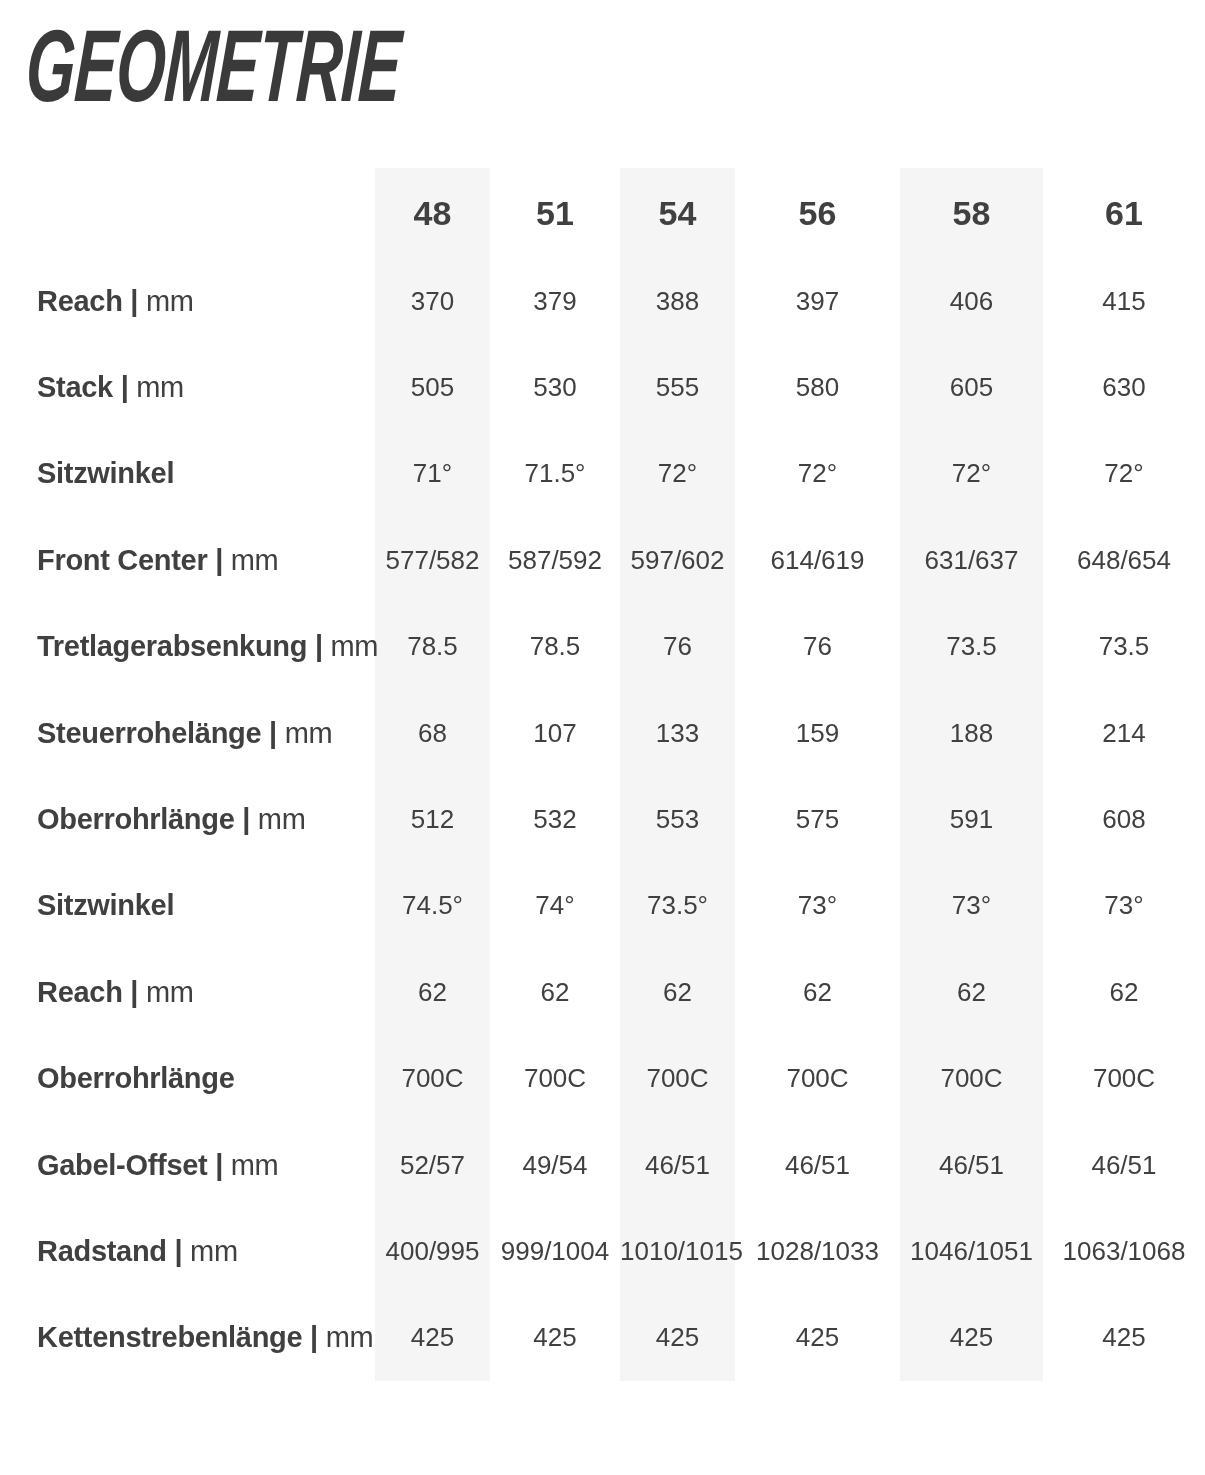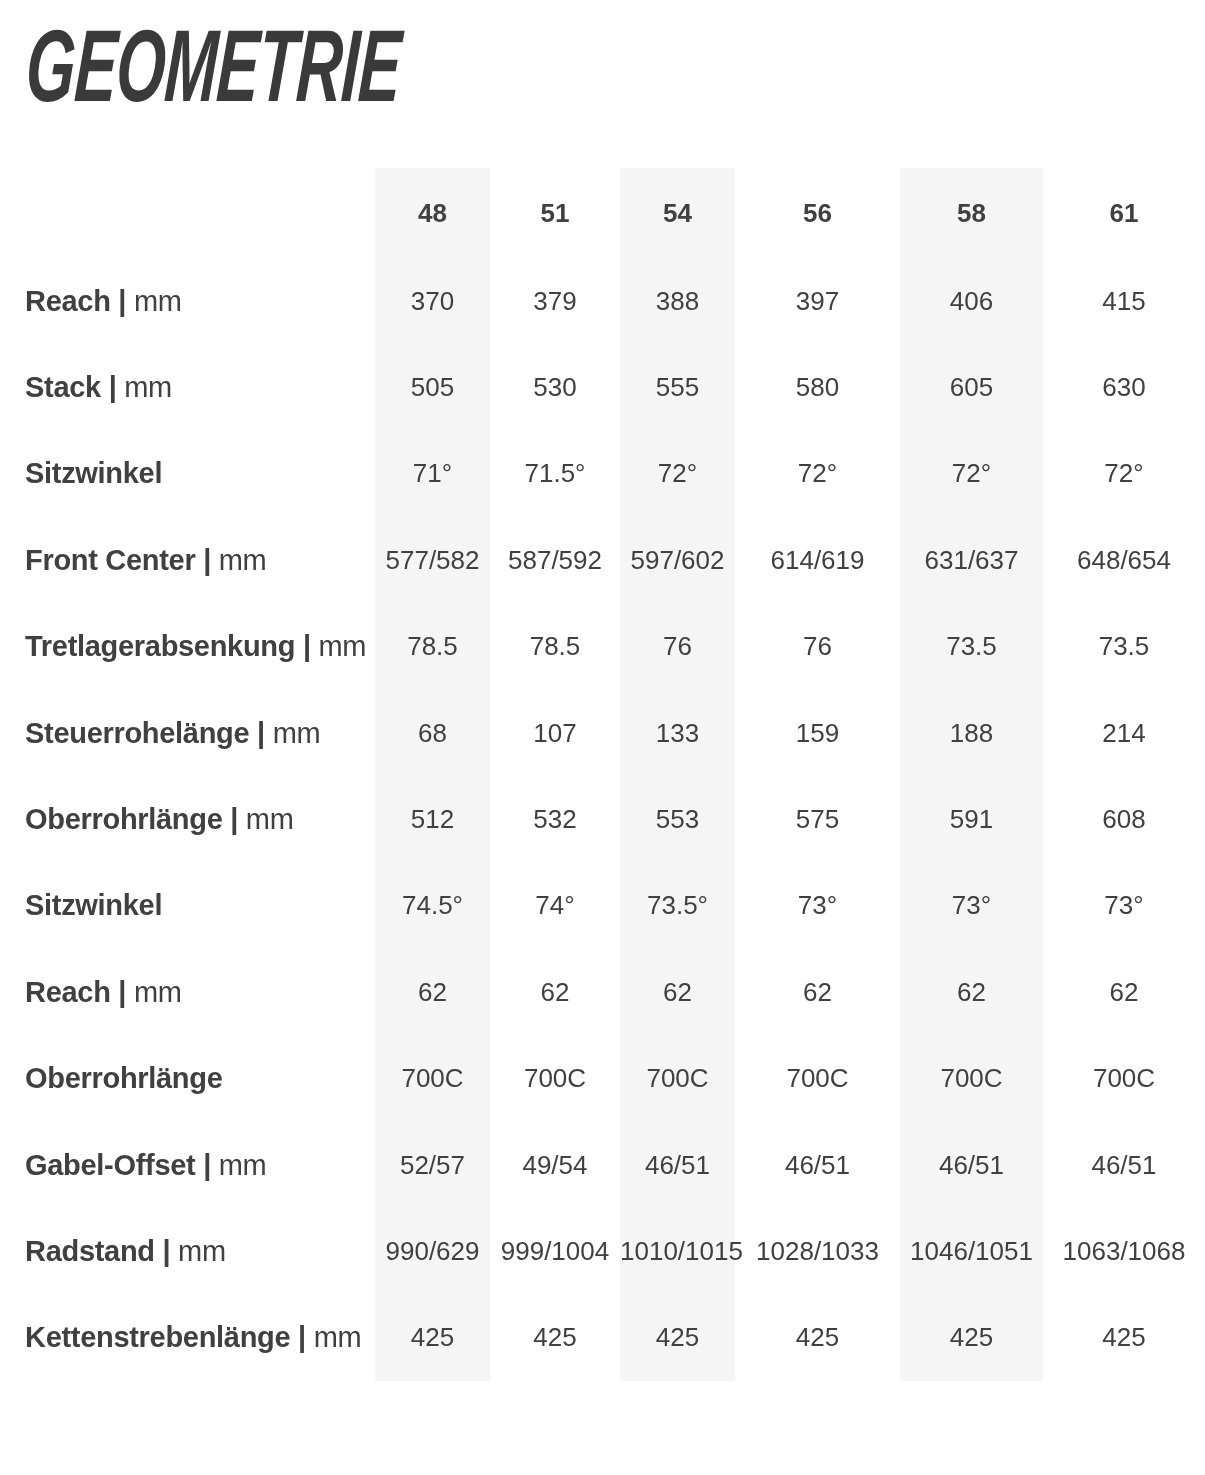--- a/index.html
+++ b/index.html
@@ -54,34 +54,34 @@
 
   th, td {
     padding: 0;
     vertical-align: middle;
     font-weight: normal;
   }
   thead tr { height: 90px; }
   tbody tr { height: 86.4px; }
 
   thead th {
-    font-size: 26px;
+    font-size: 34px;
     font-weight: bold;
     text-align: center;
     color: var(--text);
   }
   tbody td {
     font-size: 26px;
     text-align: center;
     white-space: nowrap;
     color: var(--text);
   }
   th.label-cell {
     text-align: left;
-    padding-left: 25px;
+    padding-left: 37px;
     font-size: 29px;
     letter-spacing: -0.3px;
     white-space: nowrap;
   }
   .lbl, .sep { font-weight: bold; }
   .unit { font-weight: normal; }
 
   
   thead th:nth-child(even),
   tbody td:nth-child(even) {
@@ -211,21 +211,21 @@
         <th class="label-cell"><span class="lbl">Gabel-Offset</span><span class="sep"> | </span><span class="unit">mm</span></th>
         <td>52/57</td>
         <td>49/54</td>
         <td>46/51</td>
         <td>46/51</td>
         <td>46/51</td>
         <td>46/51</td>
       </tr>
       <tr>
         <th class="label-cell"><span class="lbl">Radstand</span><span class="sep"> | </span><span class="unit">mm</span></th>
-        <td>990/629</td>
+        <td>400/995</td>
         <td>999/1004</td>
         <td>1010/1015</td>
         <td>1028/1033</td>
         <td>1046/1051</td>
         <td>1063/1068</td>
       </tr>
       <tr>
         <th class="label-cell"><span class="lbl">Kettenstrebenlänge</span><span class="sep"> | </span><span class="unit">mm</span></th>
         <td>425</td>
         <td>425</td>

